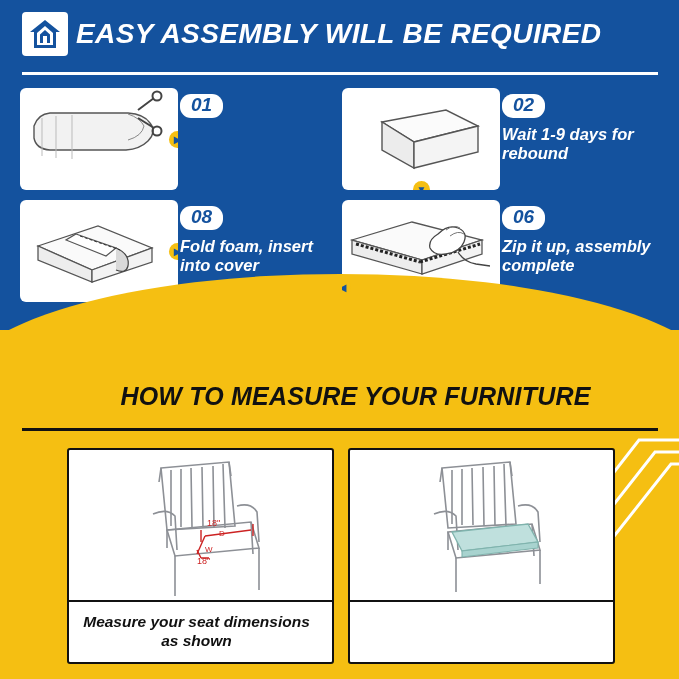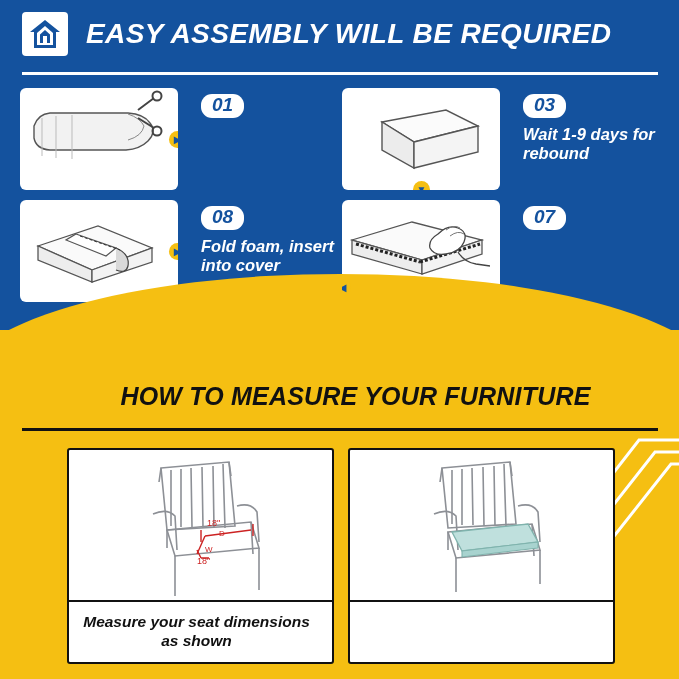--- a/index.html
+++ b/index.html
@@ -55,21 +55,21 @@
     flex: none;
   }
   .logo-box svg { display: block; }
 
   .header-title {
     color: #ffffff;
     font-size: 28px;
     font-weight: bold;
     font-style: italic;
     letter-spacing: 0.4px;
-    margin-left: 18px;
+    margin-left: 8px;
     white-space: nowrap;
   }
   .header-rule {
     position: absolute;
     left: 22px;
     top: 72px;
     width: 636px;
     height: 3px;
     background: #ffffff;
   }
@@ -113,21 +113,21 @@
     color: #14529e;
     font-size: 10px;
     line-height: 1;
     z-index: 4;
   }
   .arrow-right { right: -8px; top: 50%; margin-top: -8px; }
   .arrow-down  { left: 50%; bottom: -8px; margin-left: -8px; }
   .arrow-left  { left: -8px; bottom: 6px; }
 
   .step-text {
-    padding-left: 23px;
+    padding-left: 2px;
     padding-top: 6px;
     color: #ffffff;
     flex: 1;
   }
   .step-num {
     display: inline-block;
     background: #ffffff;
     color: #14529e;
     font-weight: bold;
     font-style: italic;
@@ -262,21 +262,21 @@
     <div class="step">
       <div class="step-img">
         <svg width="158" height="102" viewBox="0 0 158 102" aria-hidden="true">
           <path d="M40 34 L104 22 L136 38 L72 54 Z" fill="#fbfbfb" stroke="#555" stroke-width="1.4"></path>
           <path d="M40 34 L40 62 L72 80 L72 54 Z" fill="#ececec" stroke="#555" stroke-width="1.4"></path>
           <path d="M72 54 L136 38 L136 64 L72 80 Z" fill="#f4f4f4" stroke="#555" stroke-width="1.4"></path>
         </svg>
         <div class="arrow-badge arrow-down">▼</div>
       </div>
       <div class="step-text">
-        <div class="step-num">03</div>
+        <div class="step-num">02</div>
         <div class="step-label">Wait 1-9 days for rebound</div>
       </div>
     </div>
 
     <div class="step">
       <div class="step-img">
         <svg width="158" height="102" viewBox="0 0 158 102" aria-hidden="true">
           <path d="M18 46 L78 26 L132 48 L72 70 Z" fill="#fafafa" stroke="#555" stroke-width="1.3"></path>
           <path d="M18 46 L18 60 L72 82 L72 70 Z" fill="#ededed" stroke="#555" stroke-width="1.3"></path>
           <path d="M72 70 L132 48 L132 62 L72 82 Z" fill="#f3f3f3" stroke="#555" stroke-width="1.3"></path>
@@ -300,21 +300,22 @@
           <path d="M80 60 L140 40 L140 54 L80 74 Z" fill="#f3f3f3" stroke="#555" stroke-width="1.3"></path>
           <path d="M14 44 L78 62" stroke="#222" stroke-width="3" stroke-dasharray="3 2"></path>
           <path d="M78 62 L138 44" stroke="#222" stroke-width="3" stroke-dasharray="3 2"></path>
           <path d="M96 34 q10 -10 20 -6 q10 4 6 14 q-4 10 -18 12 q-12 2 -16 -6 q-2 -8 8 -14 z" fill="#ffffff" stroke="#444" stroke-width="1.3"></path>
           <path d="M104 30 q8 -6 14 -2 M108 36 q8 -6 14 -2" fill="none" stroke="#777" stroke-width="1"></path>
           <path d="M116 52 q6 10 18 12 l14 2" fill="none" stroke="#444" stroke-width="1.3"></path>
         </svg>
         <div class="arrow-badge arrow-left">◀</div>
       </div>
       <div class="step-text">
-        <div class="step-num">07</div>
+        <div class="step-num">06</div>
+        <div class="step-label">Zip it up, assembly complete</div>
       </div>
     </div>
 
   </div>
 </div>
 
 <div class="bottom-panel">
 
   <svg class="decor-lines" width="230" height="200" viewBox="0 0 230 200" aria-hidden="true">
     <path d="M110 190 L180 100 L230 100" fill="none" stroke="#ffffff" stroke-width="3"></path>

